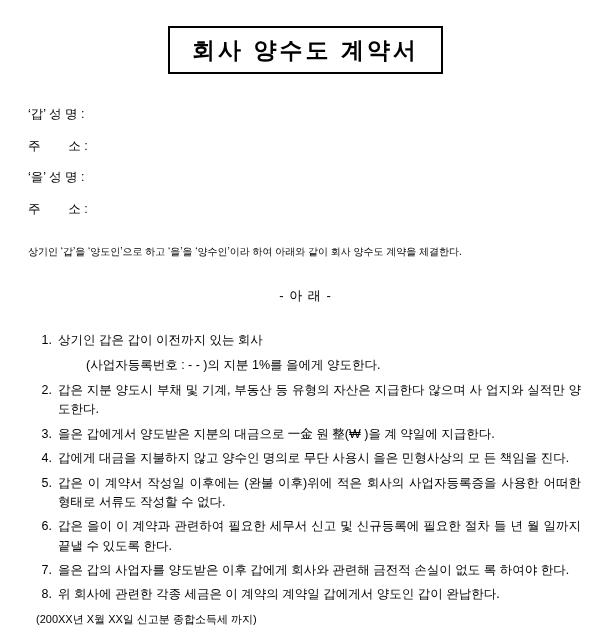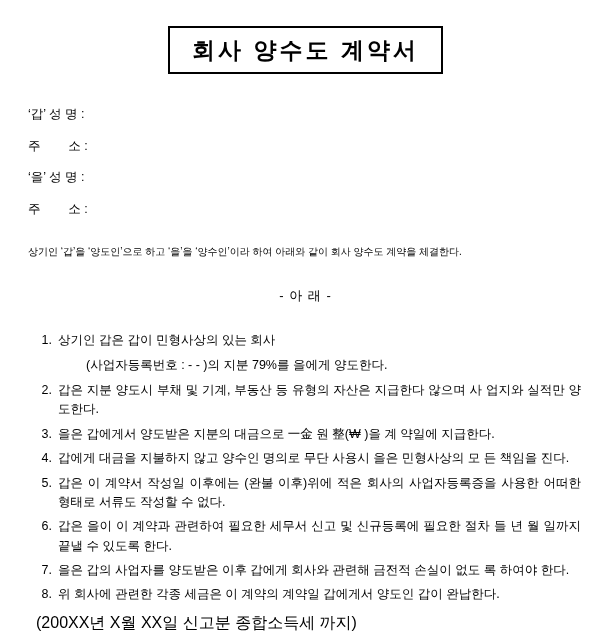--- a/index.html
+++ b/index.html
@@ -89,21 +89,21 @@
   .clause .body {
     flex: 1 1 auto;
     text-align: justify;
   }
   .sub-line {
     font-size: 12.5px;
     line-height: 1.55;
     margin: 2px 0 6px 56px;
   }
   .note-line {
-    font-size: 16px;
+    font-size: 11px;
     line-height: 1.55;
     margin: 6px 0 0 6px;
   }
 </style>
 </head>
 <body>
 
 <div class="page">
 
   <div class="title-wrap">
@@ -118,23 +118,23 @@
   </div>
 
   <div class="intro">상기인 ‘갑’을 ‘양도인’으로 하고 ‘을’을 ‘양수인’이라 하여 아래와 같이 회사 양수도 계약을 체결한다.</div>
 
   <div class="below-head">- 아  래 -</div>
 
   <div class="clauses">
 
     <div class="clause">
       <div class="num">1.</div>
-      <div class="body">상기인 갑은 갑이 민형사상의 있는 회사</div>
+      <div class="body">상기인 갑은 갑이 이전까지 있는 회사</div>
     </div>
-    <div class="sub-line">(사업자등록번호 :        -      -          )의 지분 79%를 을에게 양도한다.</div>
+    <div class="sub-line">(사업자등록번호 :        -      -          )의 지분 1%를 을에게 양도한다.</div>
 
     <div class="clause">
       <div class="num">2.</div>
       <div class="body">갑은 지분 양도시 부채 및 기계, 부동산 등 유형의 자산은 지급한다 않으며 사     업지와 실적만 양도한다.</div>
     </div>
 
     <div class="clause">
       <div class="num">3.</div>
       <div class="body">을은 갑에게서 양도받은 지분의 대금으로 一金                원 整(₩ )을 계     약일에 지급한다.</div>
     </div>

